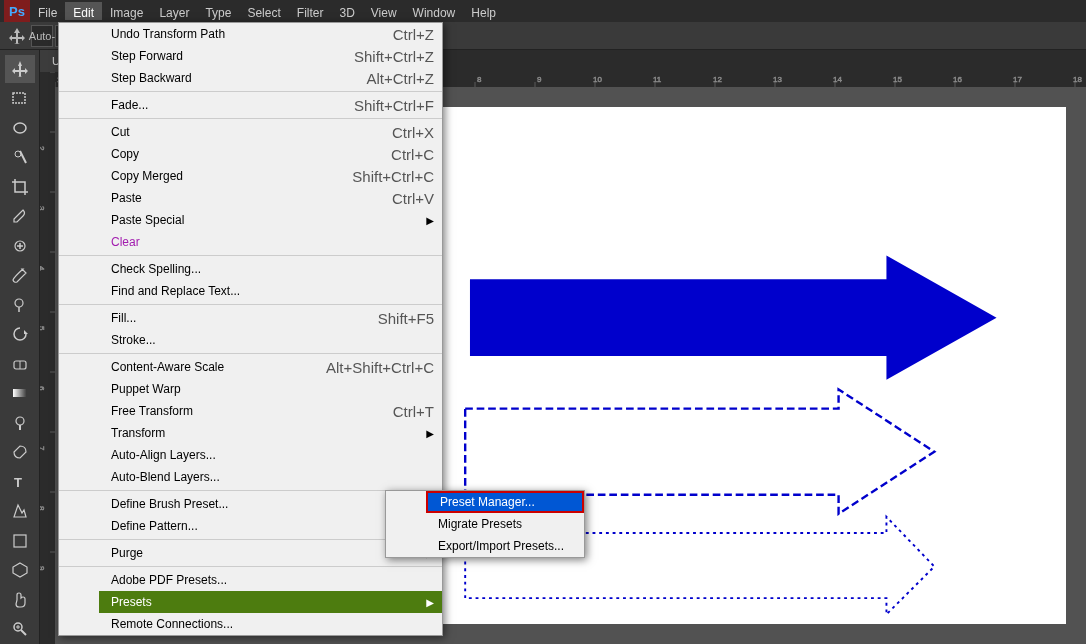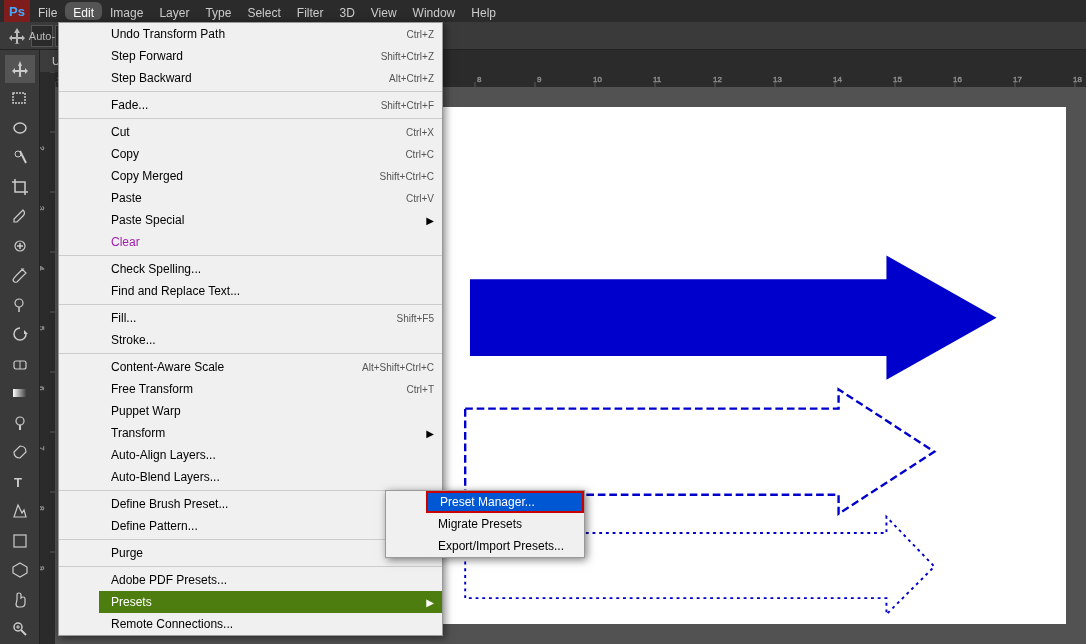--- a/index.html
+++ b/index.html
@@ -27,21 +27,21 @@
       height: 18px;
       line-height: 22px;
       color: #ccc;
       cursor: pointer;
       font-size: 12px;
     }
     .menu-item:hover, .menu-item.active {
       background: #4a4a4a;
       color: #fff;
     }
-    .menu-item.active { background: #555; border-radius: 6px; }
+    .menu-item.active { background: #555; }
 
     
     .options-bar {
       position: absolute;
       top: 22px; left: 0; right: 0;
       height: 28px;
       background: #3a3a3a;
       border-bottom: 1px solid #222;
       display: flex; align-items: center;
       padding: 0 4px;
@@ -139,21 +139,21 @@
       align-items: center;
       padding: 2px 8px 2px 12px;
       height: 22px;
       cursor: pointer;
       position: relative;
       margin-left: 40px;
     }
     .menu-row.highlighted { background: #4d7c0f; color: #fff; }
     .menu-row.disabled { color: #a21caf; cursor: default; }
     .menu-row .label { flex: 1; }
-    .menu-row .shortcut { color: #555; font-size: 10px; margin-left: 16px; }
+    .menu-row .shortcut { color: #555; font-size: 15px; margin-left: 16px; }
     .menu-row .arrow { margin-left: 4px; font-size: 10px; }
     .menu-divider {
       height: 1px;
       background: #ccc;
       margin: 2px 0;
     }
 
     
     .presets-submenu {
       position: absolute;
@@ -500,25 +500,25 @@
   </div>
   <div class="menu-row">
     <span class="label">Stroke...</span>
   </div>
   <div class="menu-divider"></div>
   <div class="menu-row">
     <span class="label">Content-Aware Scale</span>
     <span class="shortcut">Alt+Shift+Ctrl+C</span>
   </div>
   <div class="menu-row">
+    <span class="label">Puppet Warp</span>
+  </div>
+  <div class="menu-row">
     <span class="label">Free Transform</span>
     <span class="shortcut">Ctrl+T</span>
-  </div>
-  <div class="menu-row">
-    <span class="label">Puppet Warp</span>
   </div>
   <div class="menu-row">
     <span class="label">Transform</span>
     <span class="arrow">▶</span>
   </div>
   <div class="menu-row">
     <span class="label">Auto-Align Layers...</span>
   </div>
   <div class="menu-row">
     <span class="label">Auto-Blend Layers...</span>

